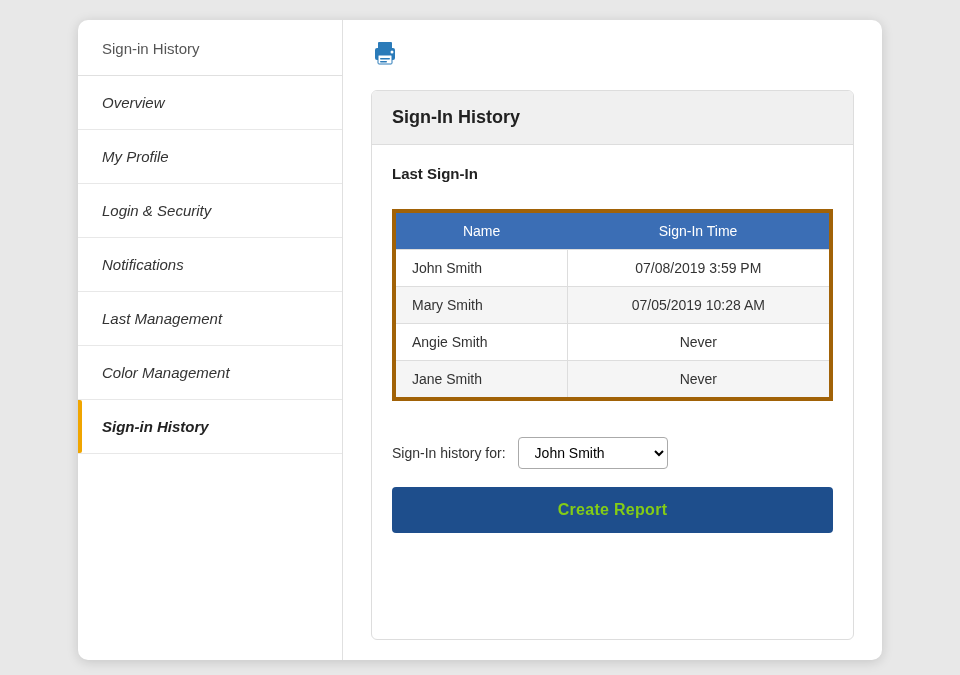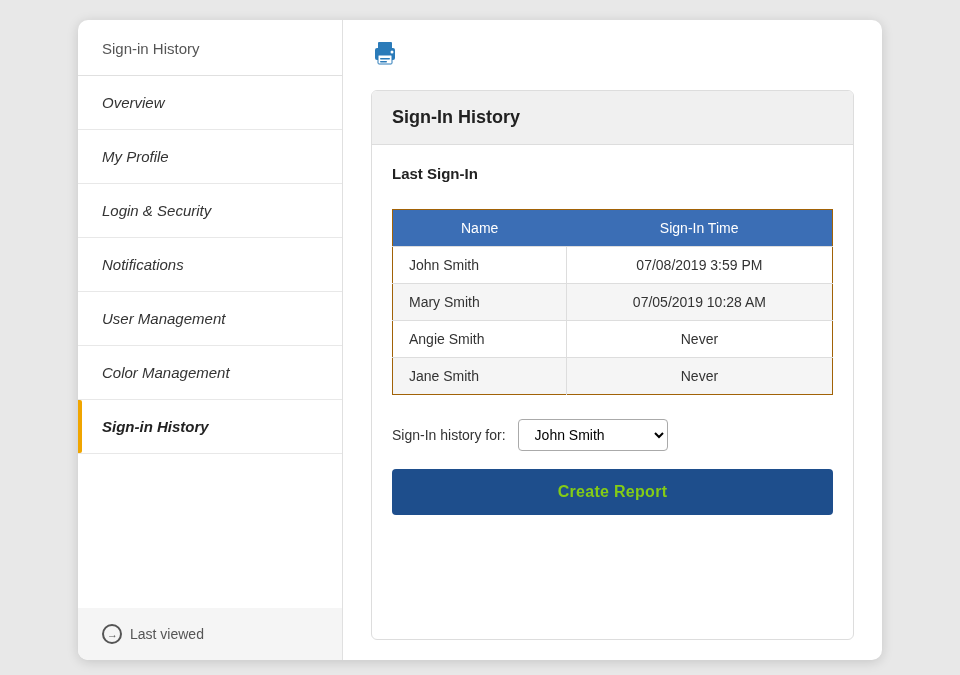--- a/index.html
+++ b/index.html
@@ -123,22 +123,22 @@
     }
     .section-label {
       font-size: 15px;
       font-weight: 700;
       color: #222;
       margin-bottom: 27px;
     }
     .data-table {
       width: 100%;
       border-collapse: collapse;
-      border: 1px solid #a16207;
-      margin-bottom: 24px;
+      border: 4px solid #a16207;
+      margin-bottom: 36px;
     }
     .data-table thead tr th {
       background: #3b6eb5;
       color: #fff;
       padding: 10px 16px;
       font-size: 14px;
       font-weight: 500;
       text-align: center;
     }
     .data-table tbody tr td {
@@ -194,28 +194,24 @@
 
 <div class="container">
 
   <div class="sidebar">
     <div class="sidebar-title">Sign-in History</div>
     <nav class="sidebar-nav">
       <div class="sidebar-item">Overview</div>
       <div class="sidebar-item">My Profile</div>
       <div class="sidebar-item">Login &amp; Security</div>
       <div class="sidebar-item">Notifications</div>
-      <div class="sidebar-item">User Management</div>
+      <div class="sidebar-item">Last Management</div>
       <div class="sidebar-item">Color Management</div>
       <div class="sidebar-item active">Sign-in History</div>
     </nav>
-    <div class="sidebar-last-viewed">
-      <div class="last-viewed-icon"></div>
-      <span>Last viewed</span>
-    </div>
   </div>
 
   <div class="main">
     <div class="main-toolbar">
       <span class="print-icon" title="Print">
         
         <svg width="28" height="26" viewBox="0 0 28 26" fill="none" xmlns="http://www.w3.org/2000/svg">
           <rect x="4" y="8" width="20" height="12" rx="2" fill="#2b7bb9"></rect>
           <rect x="7" y="2" width="14" height="8" rx="1" fill="#2b7bb9"></rect>
           <rect x="7" y="15" width="14" height="9" rx="1" fill="#fff" stroke="#2b7bb9" stroke-width="1"></rect>

